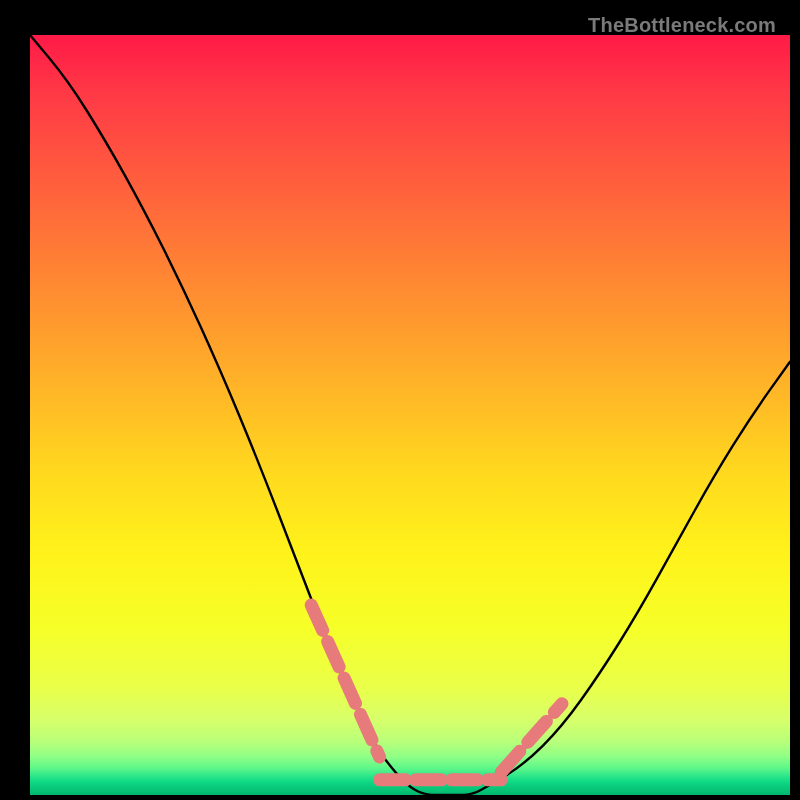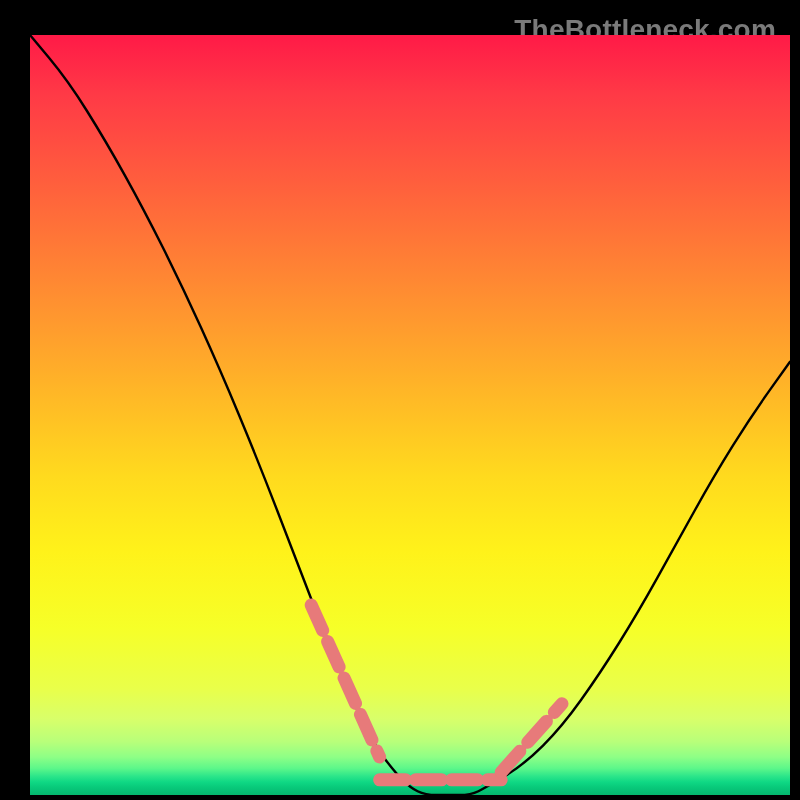--- a/index.html
+++ b/index.html
@@ -46,21 +46,21 @@
       #0fd884 98.3%,
       #08c97a 99%,
       #04b86e 100%
     );
   }
   .watermark {
     position: absolute;
     top: 4px;
     right: 14px;
     color: #7a7a7a;
-    font-size: 28px;
+    font-size: 20px;
     font-weight: 600;
     letter-spacing: 0.2px;
     user-select: none;
   }
   svg.curve {
     position: absolute;
     left: 0;
     top: 0;
     width: 760px;
     height: 760px;

